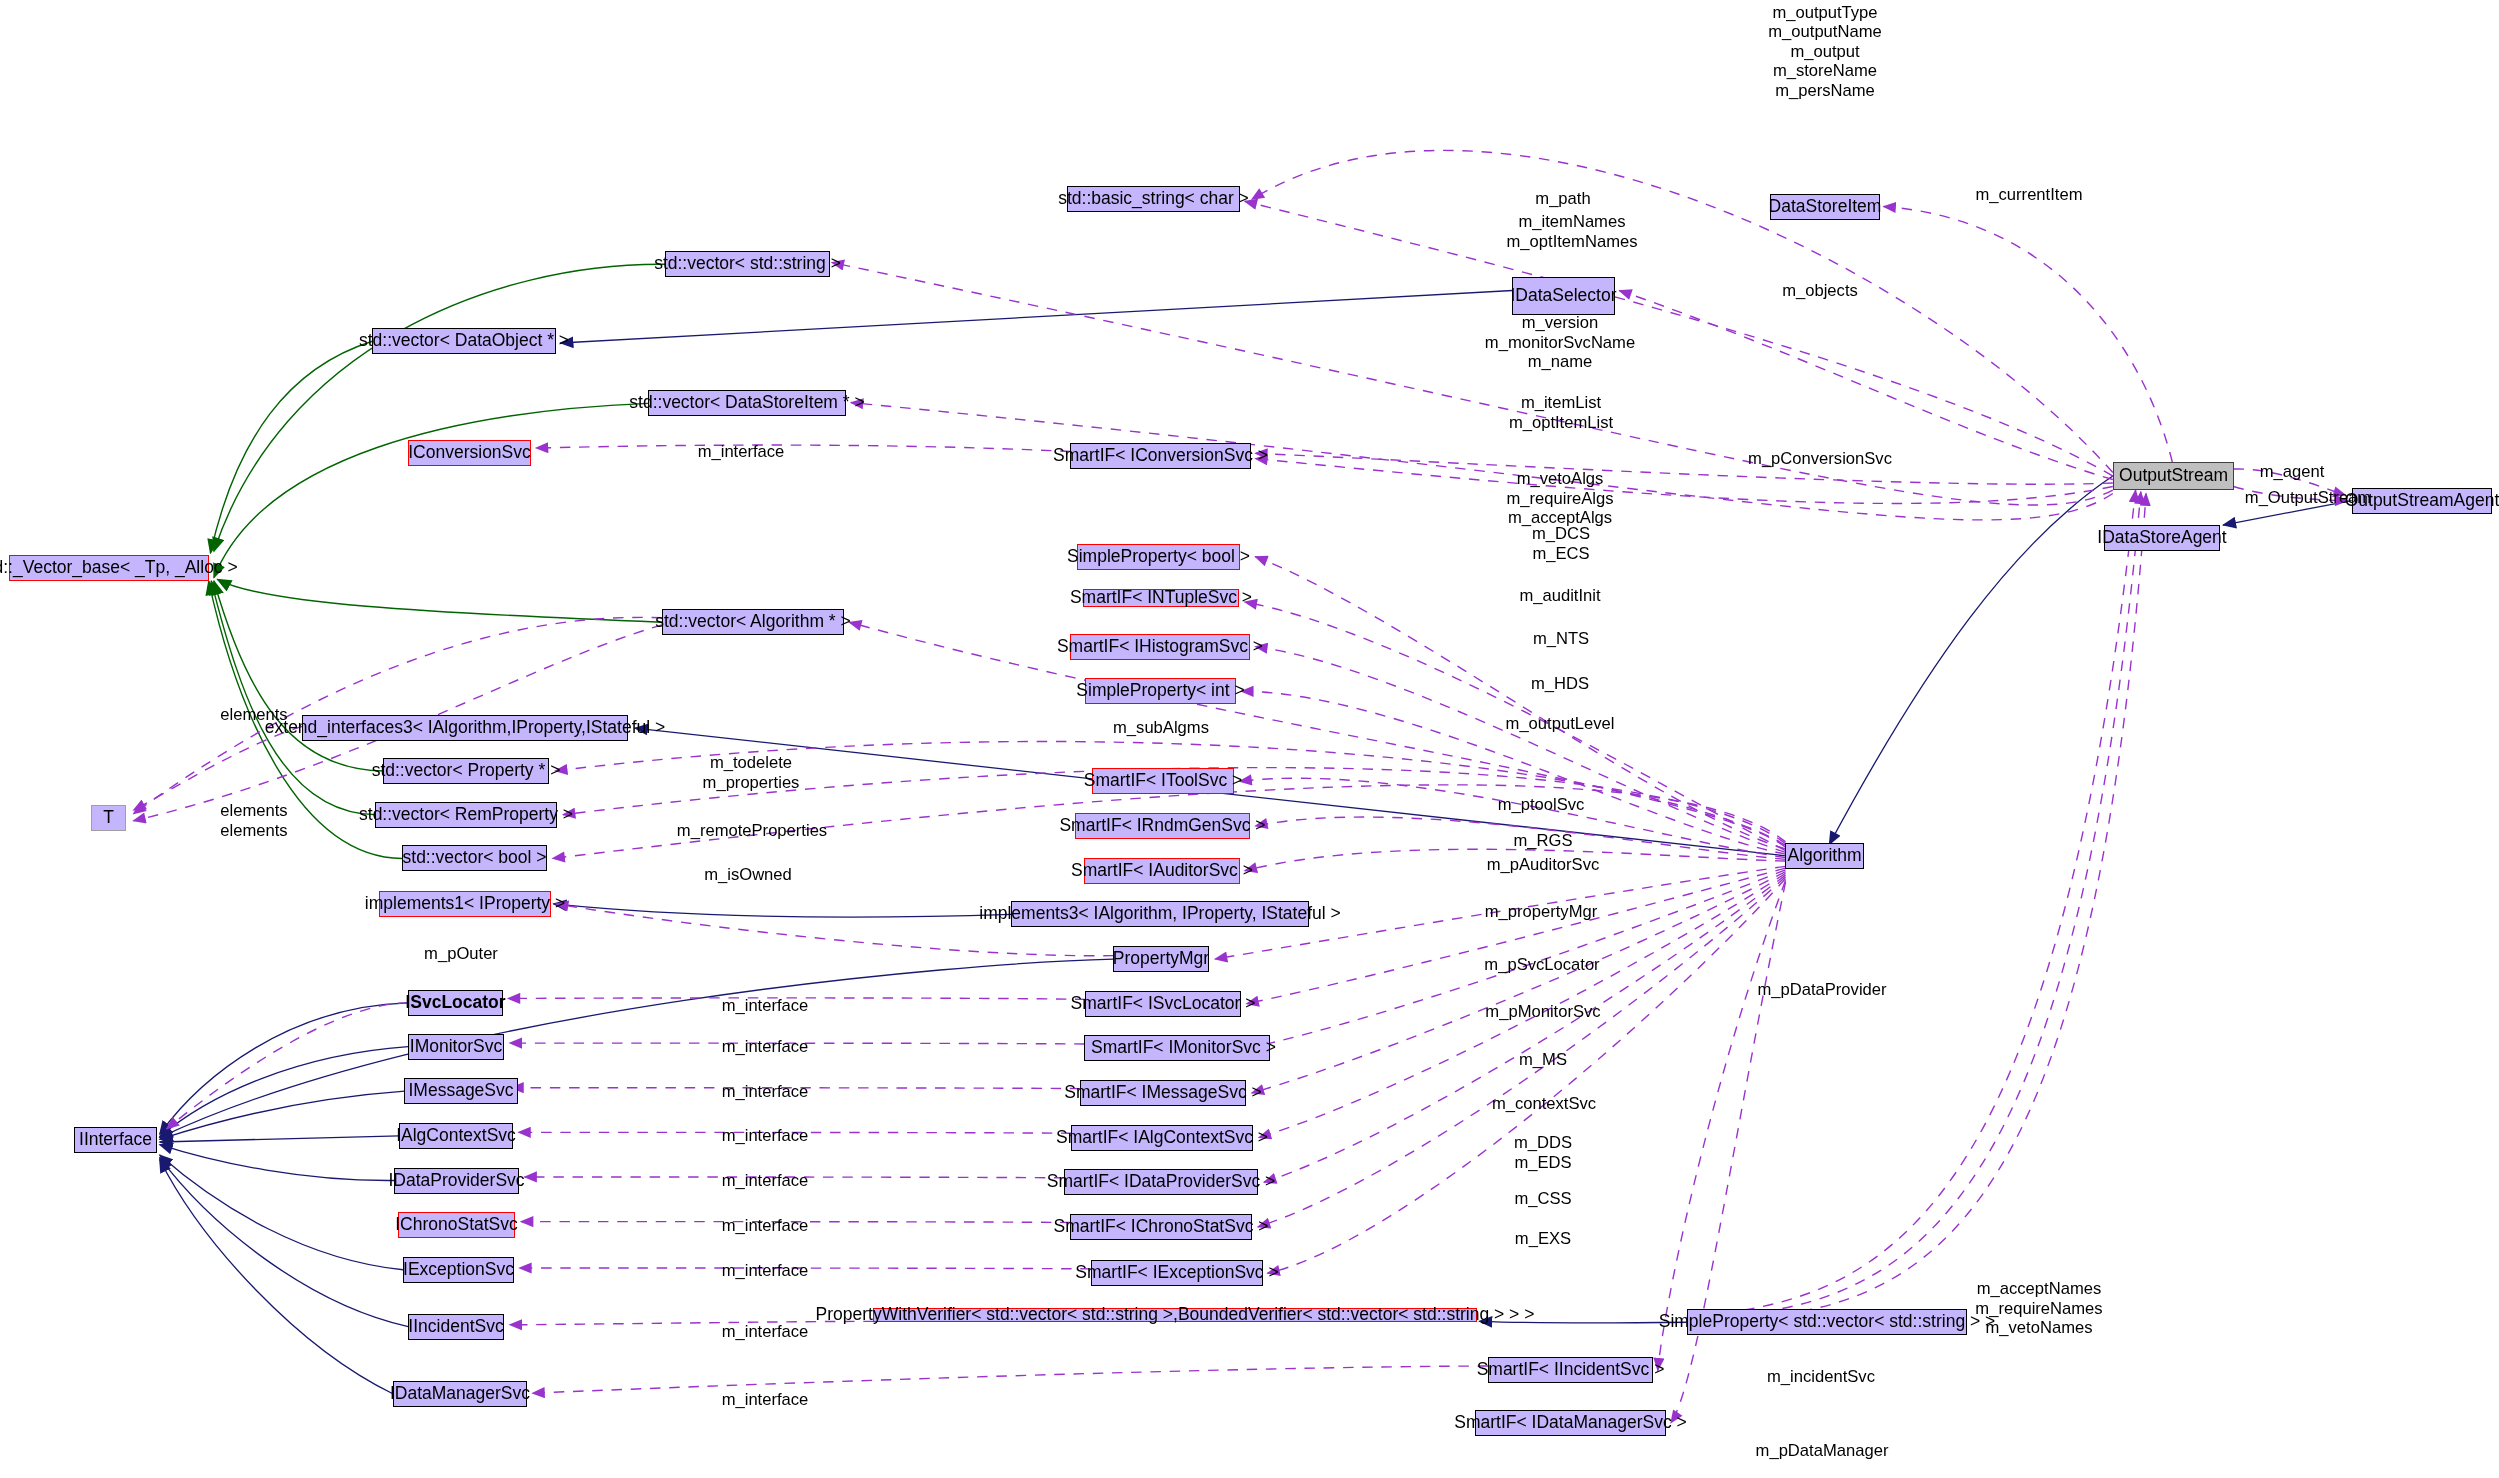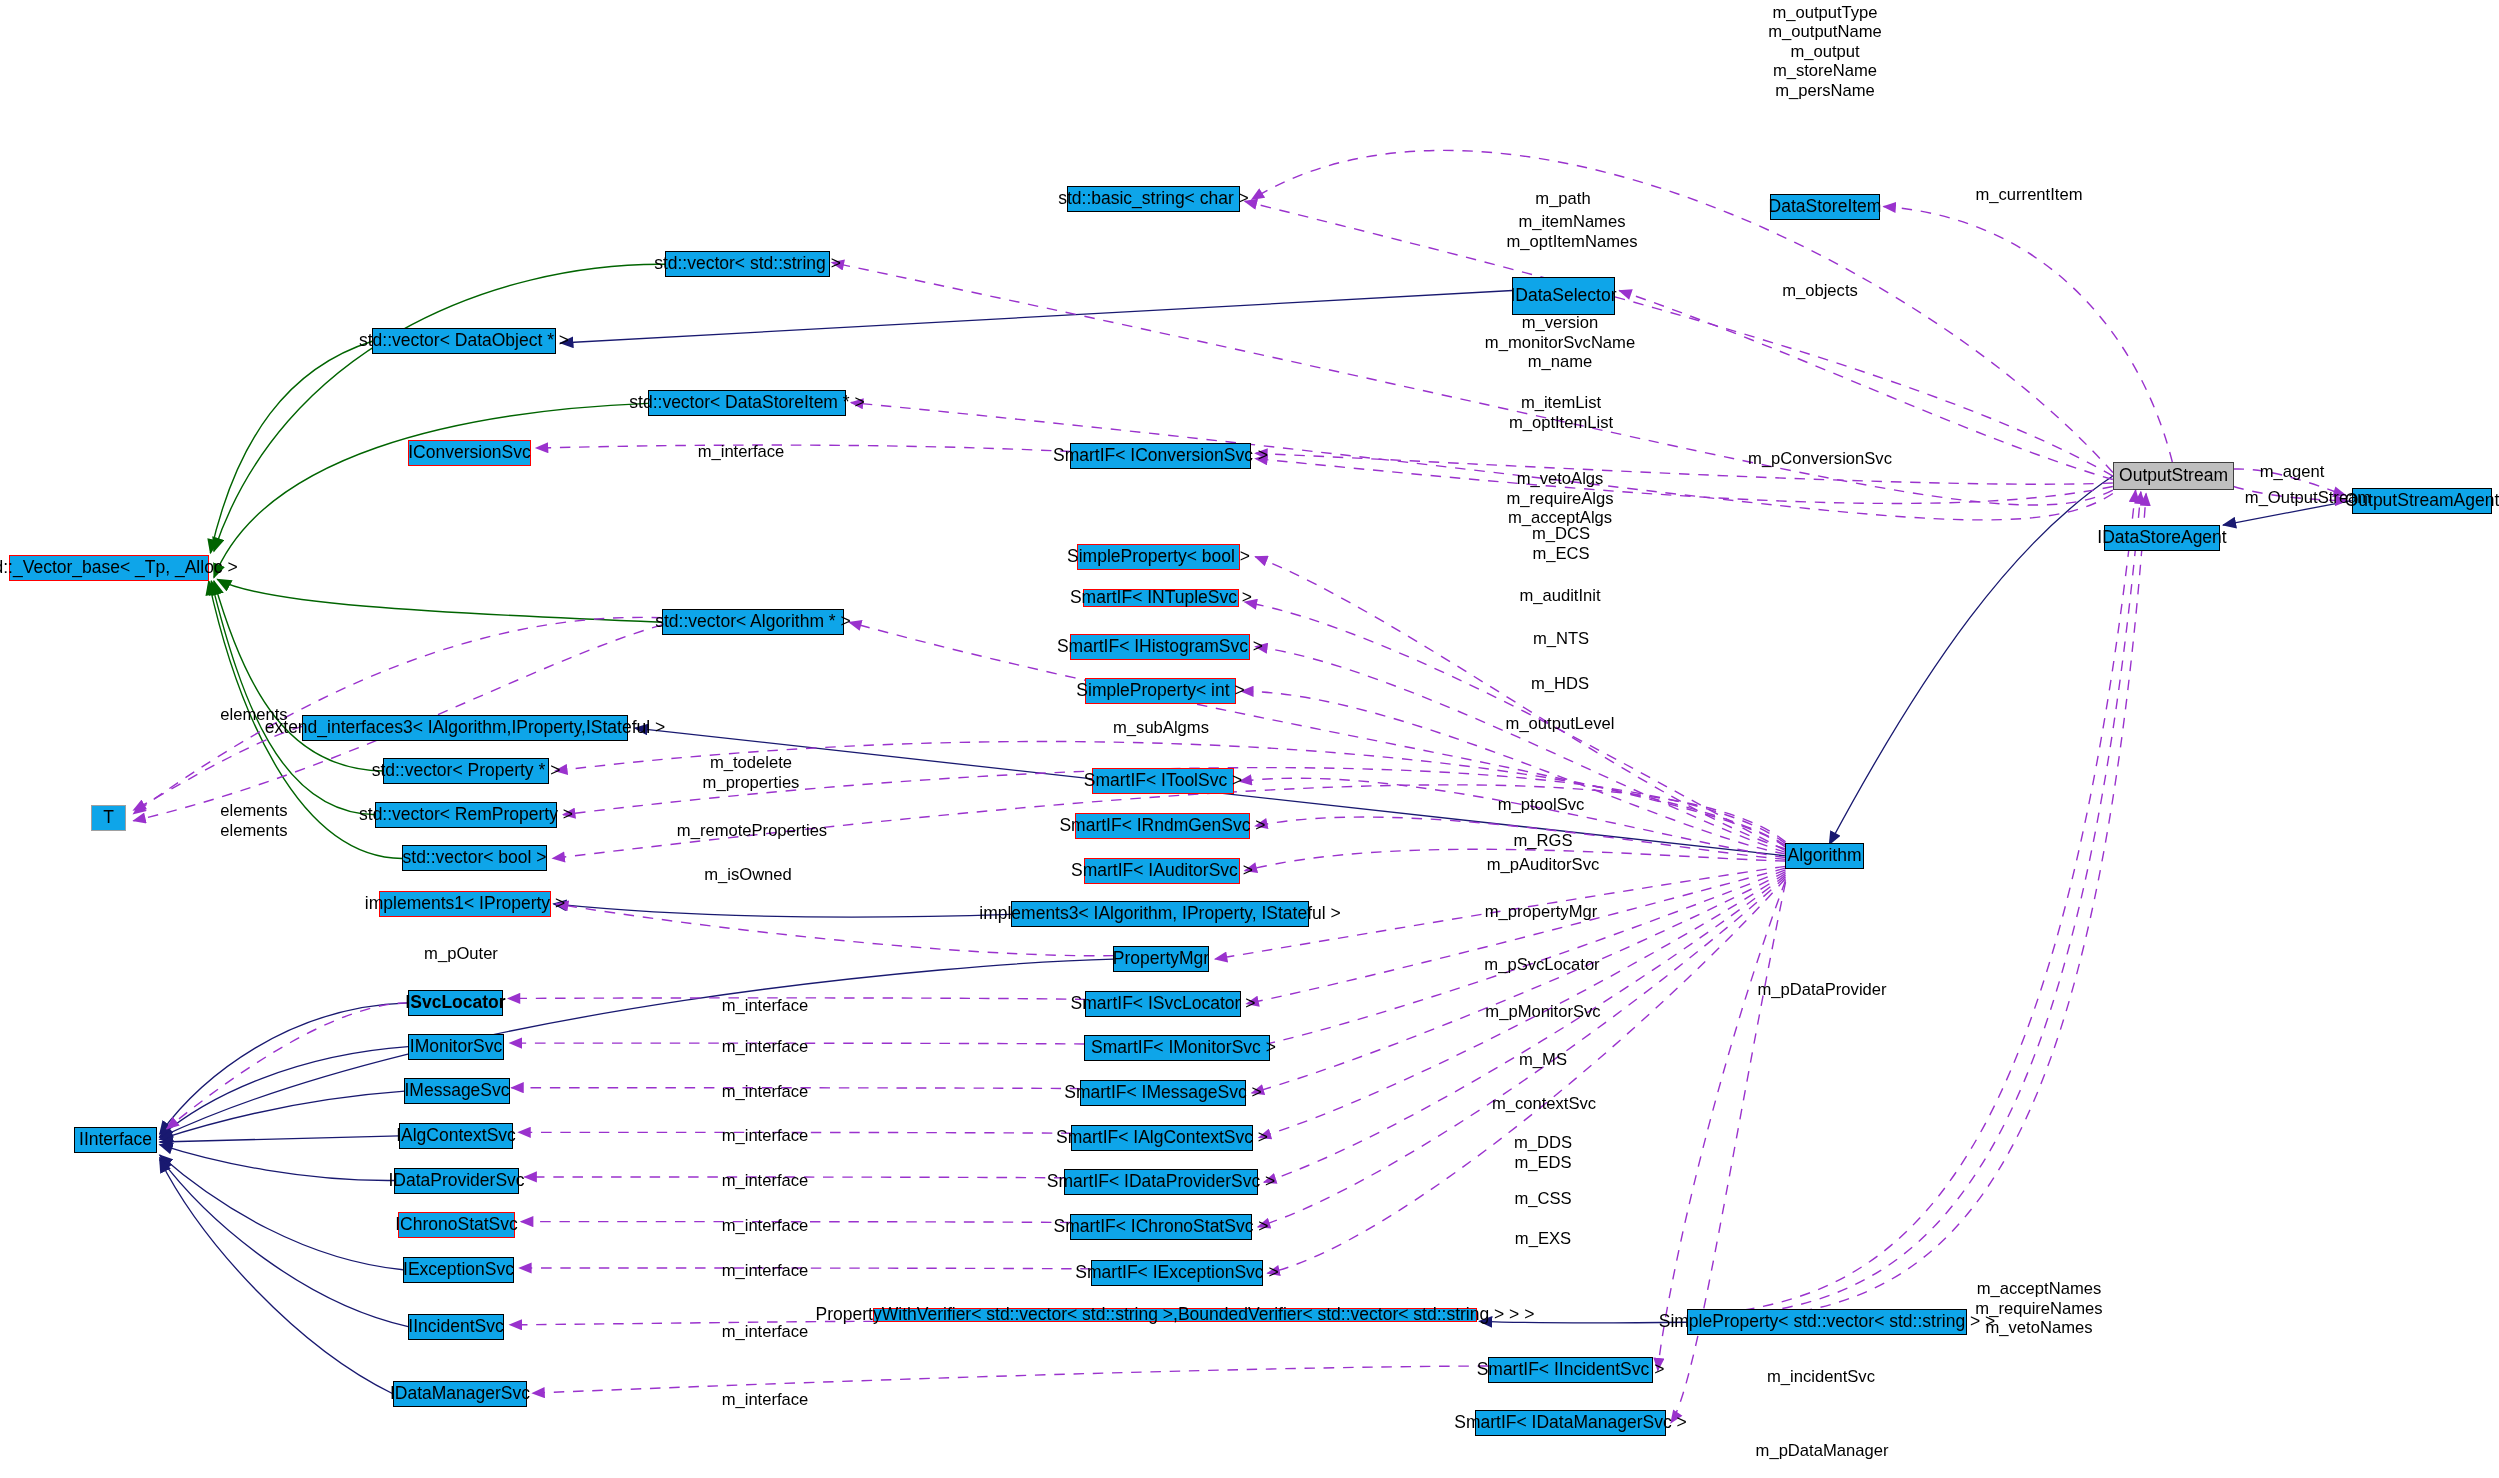--- a/index.html
+++ b/index.html
@@ -1,20 +1,20 @@
 <!DOCTYPE html>
 <html style="font-size:14px"><head>
 <meta charset="utf-8">
 <style>
   html,body{margin:0;padding:0;background:#ffffff;}
   body{font-family:"Liberation Sans","DejaVu Sans",sans-serif;}
   #canvas{position:relative;width:2500px;height:1478px;background:#ffffff;overflow:hidden;}
   svg#edges{position:absolute;left:0;top:0;width:2500px;height:1478px;}
   .node{position:absolute;box-sizing:border-box;display:flex;align-items:center;justify-content:center;
-        background:#0ea5e9;border:0.9px solid #000000;color:#000000;white-space:nowrap;
+        background:#c4b5fd;border:0.9px solid #000000;color:#000000;white-space:nowrap;
         font-size:17.5px;line-height:1;padding:0 7px;}
   .node.red{border-color:#ff0000;}
   .node.gray{background:#bfbfbf;border-color:#404040;}
   .node.lite{border-color:#a0a0a0;}
   .lbl{position:absolute;color:#000000;font-size:16.6px;white-space:nowrap;text-align:center;
        line-height:1.18;transform:translateX(-50%);}
 </style>
 </head>
 <body>
 
@@ -131,21 +131,21 @@
       <div class="node red" style="left: 408px; top: 440px; width: 123px; height: 26px;">IConversionSvc</div>
       <div class="node" style="left: 662px; top: 609px; width: 182px; height: 26px;">std::vector&lt; Algorithm * &gt;</div>
       <div class="node" style="left: 302px; top: 715px; width: 326px; height: 26px;">extend_interfaces3&lt; IAlgorithm,IProperty,IStateful &gt;</div>
       <div class="node" style="left: 383px; top: 758px; width: 166px; height: 26px;">std::vector&lt; Property * &gt;</div>
       <div class="node" style="left: 375px; top: 802px; width: 182px; height: 26px;">std::vector&lt; RemProperty &gt;</div>
       <div class="node" style="left: 402px; top: 845px; width: 145px; height: 26px;">std::vector&lt; bool &gt;</div>
       <div class="node red" style="left: 379px; top: 891px; width: 172px; height: 26px;">implements1&lt; IProperty &gt;</div>
       <div class="node" style="left: 74px; top: 1127px; width: 83px; height: 26px;">IInterface</div>
       <div class="node" style="left: 408px; top: 990px; width: 95px; height: 26px; font-weight: bold;">ISvcLocator</div>
       <div class="node" style="left: 408px; top: 1034px; width: 96px; height: 26px;">IMonitorSvc</div>
-      <div class="node" style="left: 404px; top: 1078px; width: 106px; height: 26px;">IMessageSvc</div>
+      <div class="node" style="left: 404px; top: 1078px; width: 114px; height: 26px;">IMessageSvc</div>
       <div class="node" style="left: 399px; top: 1123px; width: 114px; height: 26px;">IAlgContextSvc</div>
       <div class="node" style="left: 394px; top: 1168px; width: 125px; height: 26px;">IDataProviderSvc</div>
       <div class="node red" style="left: 398px; top: 1212px; width: 117px; height: 26px;">IChronoStatSvc</div>
       <div class="node" style="left: 403px; top: 1257px; width: 111px; height: 26px;">IExceptionSvc</div>
       <div class="node" style="left: 408px; top: 1314px; width: 96px; height: 26px;">IIncidentSvc</div>
       <div class="node" style="left: 393px; top: 1381px; width: 134px; height: 26px;">IDataManagerSvc</div>
       <div class="node" style="left: 1067px; top: 186px; width: 173px; height: 26px;">std::basic_string&lt; char &gt;</div>
       <div class="node" style="left: 1770px; top: 194px; width: 110px; height: 26px;">DataStoreItem</div>
       <div class="node" style="left: 1512px; top: 277px; width: 103px; height: 38px;">IDataSelector</div>
       <div class="node" style="left: 1070px; top: 443px; width: 181px; height: 26px;">SmartIF&lt; IConversionSvc &gt;</div>

